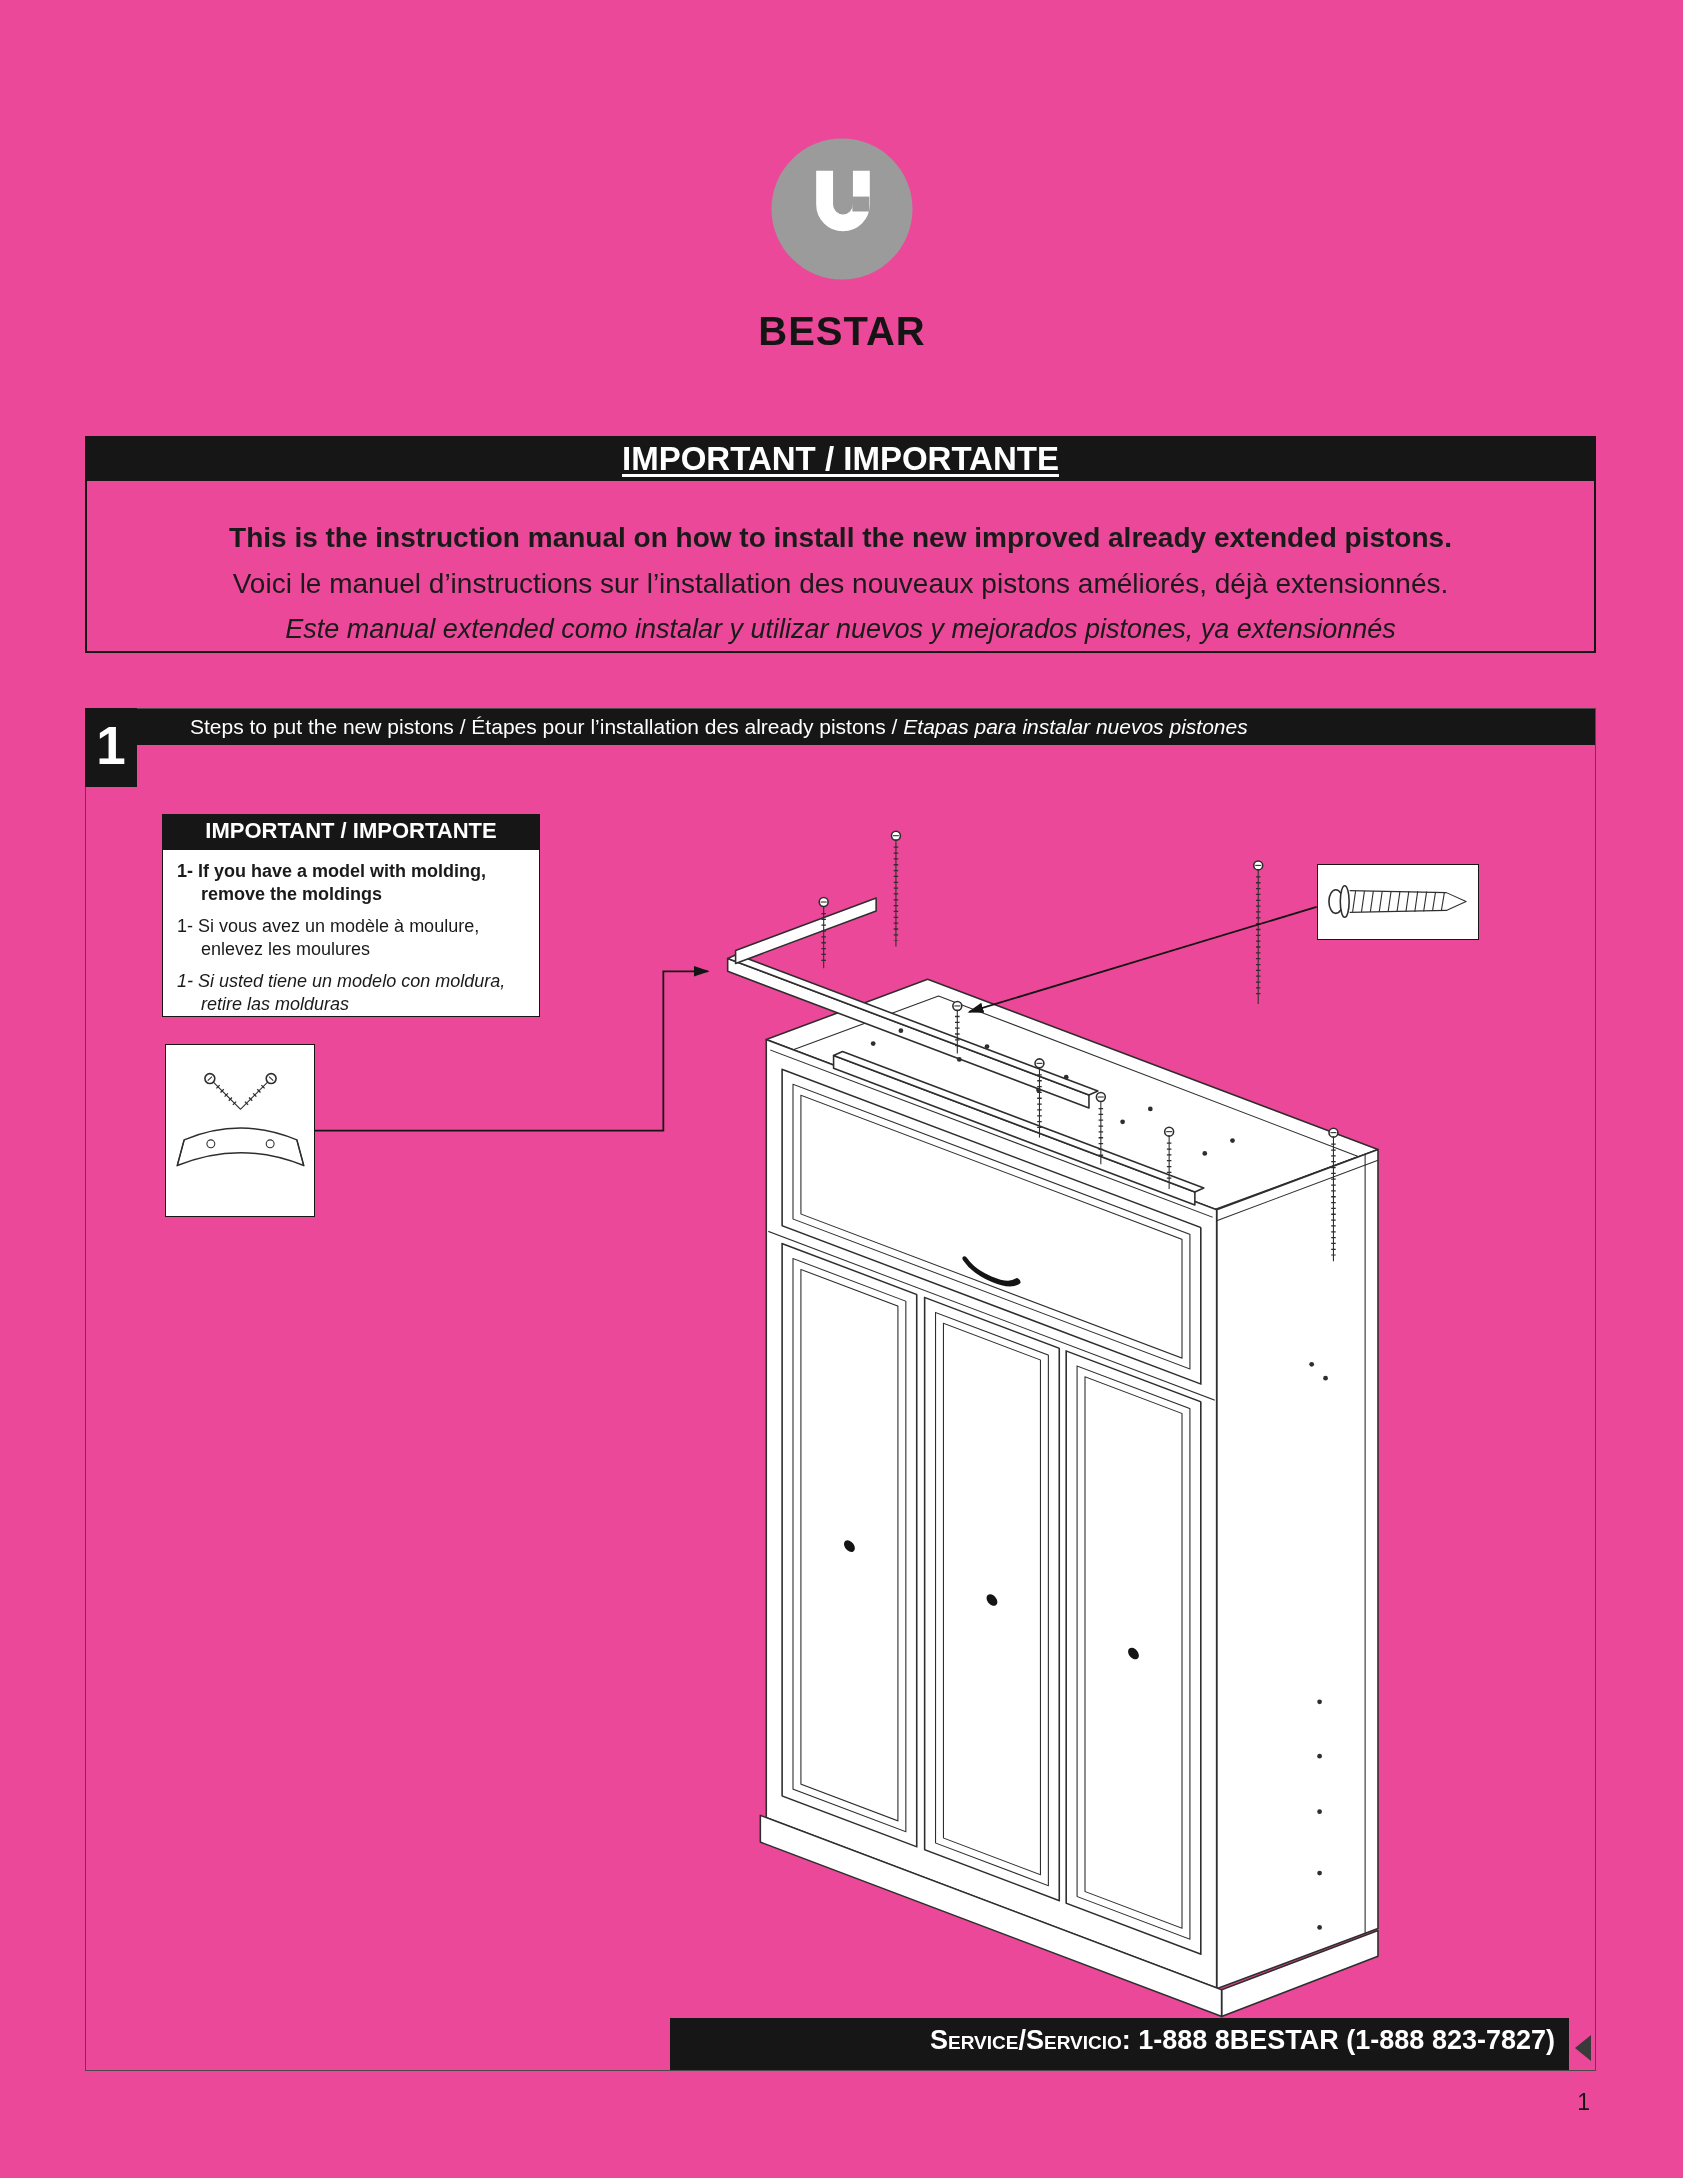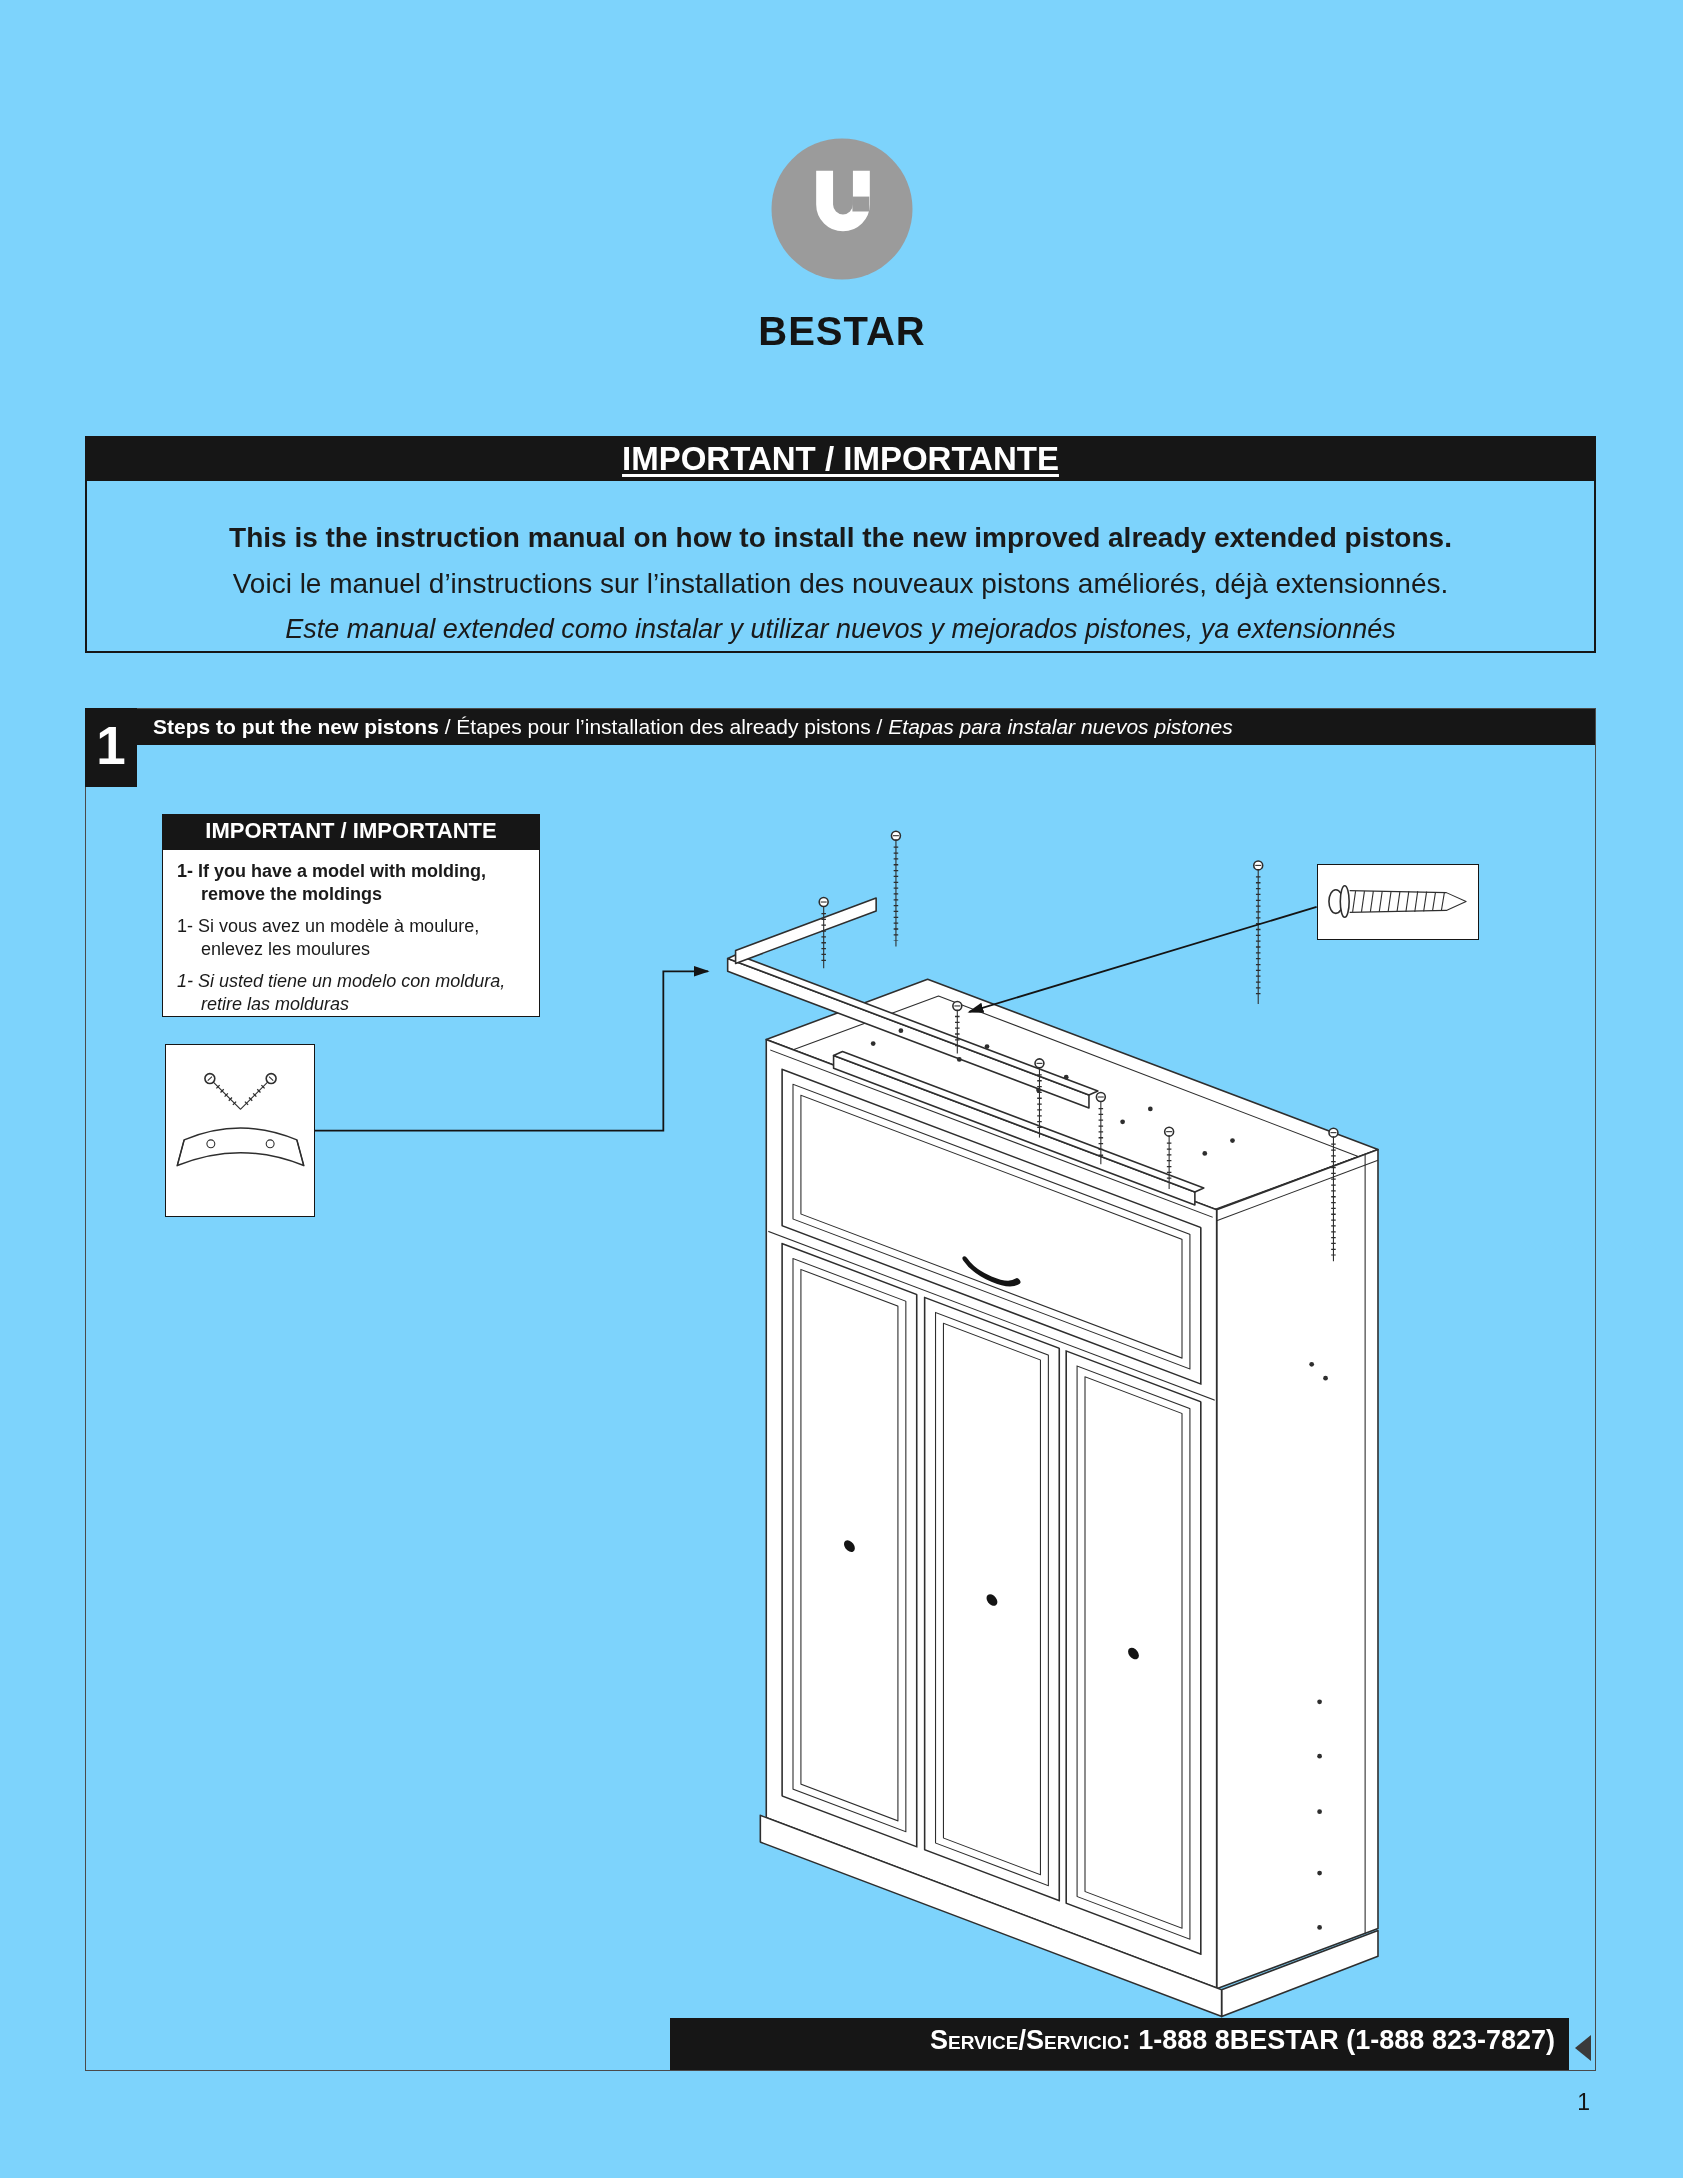--- a/index.html
+++ b/index.html
@@ -1,18 +1,18 @@
 <!DOCTYPE html>
 <html><head>
 <meta charset="utf-8">
 <style>
   * { margin:0; padding:0; box-sizing:border-box; }
   body { background:#fff; }
   .page {
-    position:relative; width:1683px; height:2178px; background:#7dd3fc;
+    position:relative; width:1683px; height:2178px; background:#ec4899;
     font-family:"Liberation Sans", sans-serif; color:#1a1a1a; overflow:hidden;
   }
   .abs { position:absolute; }
 
   
   .logo-wrap { left:770px; top:137px; width:144px; height:144px; }
   .brand { left:644px; top:309px; width:396px; text-align:center;
            font-size:40px; font-weight:bold; letter-spacing:1px; color:#141414; }
 
   
@@ -25,21 +25,21 @@
   .intro-en { font-size:28px; font-weight:bold; margin-bottom:14px;margin-top:30px; }
   .intro-fr { font-size:28px; margin-bottom:14px; }
   .intro-es { font-size:27px; font-style:italic; }
 
   
   .step { left:85px; top:708px; width:1511px; height:1363px; border:1px solid #4a4a4a; }
   .step-num { position:absolute; left:-1px; top:-1px; width:52px; height:79px; background:#161616;
               color:#fff; font-size:53px; font-weight:bold; text-align:center; line-height:75px; z-index:3; }
   .step-header { position:absolute; left:51px; top:0; right:0; height:36px; background:#161616;
                  color:#fff; font-size:21px; line-height:36px; padding-left:16px; white-space:nowrap; z-index:2; }
-  .step-header .b { font-weight:bold; }
+  .step-header .b { font-weight:normal;margin-left:37px; }
   .step-header .i { font-style:italic; }
 
   
   .note-box { position:absolute; left:76px; top:105px; width:378px; z-index:2; background:#fff; }
   .note-title { background:#161616; color:#fff; font-size:22px; font-weight:bold;
                 text-align:center; height:36px; line-height:34px; }
   .note-body { border:1px solid #161616; border-top:none; padding:10px 10px 0 14px; }
   .note-body .grp { margin-bottom:9px; }
   .note-body .l1 { font-size:18px; line-height:23px; }
   .note-body .l2 { font-size:18px; line-height:23px; padding-left:24px; }

